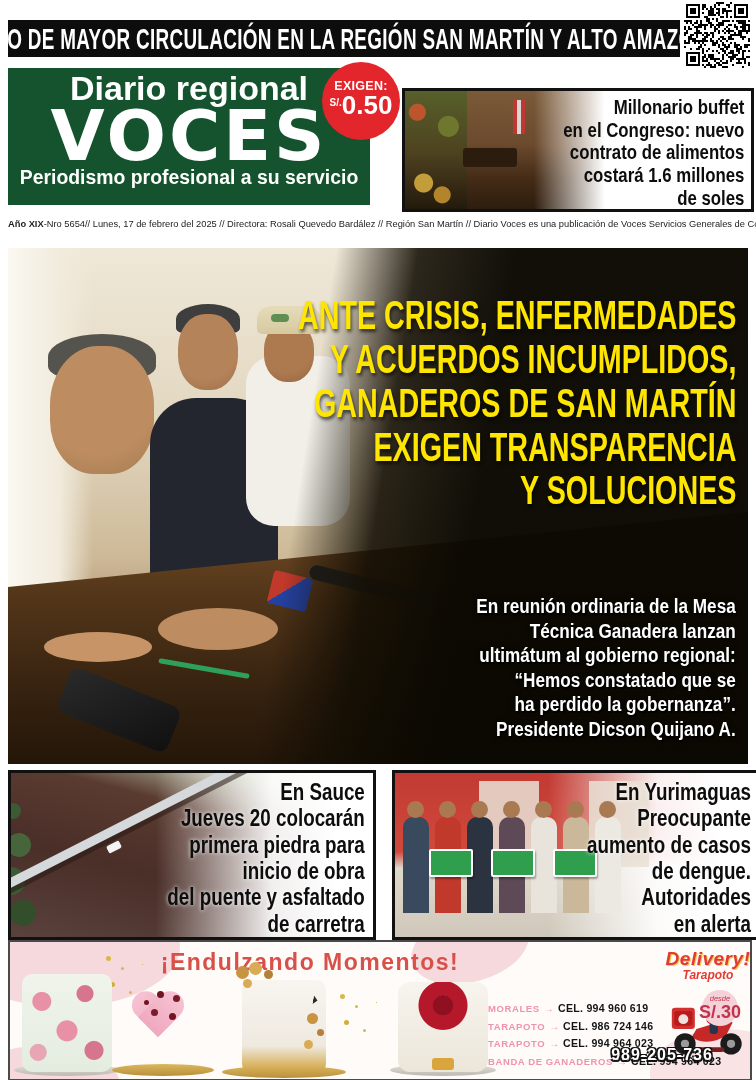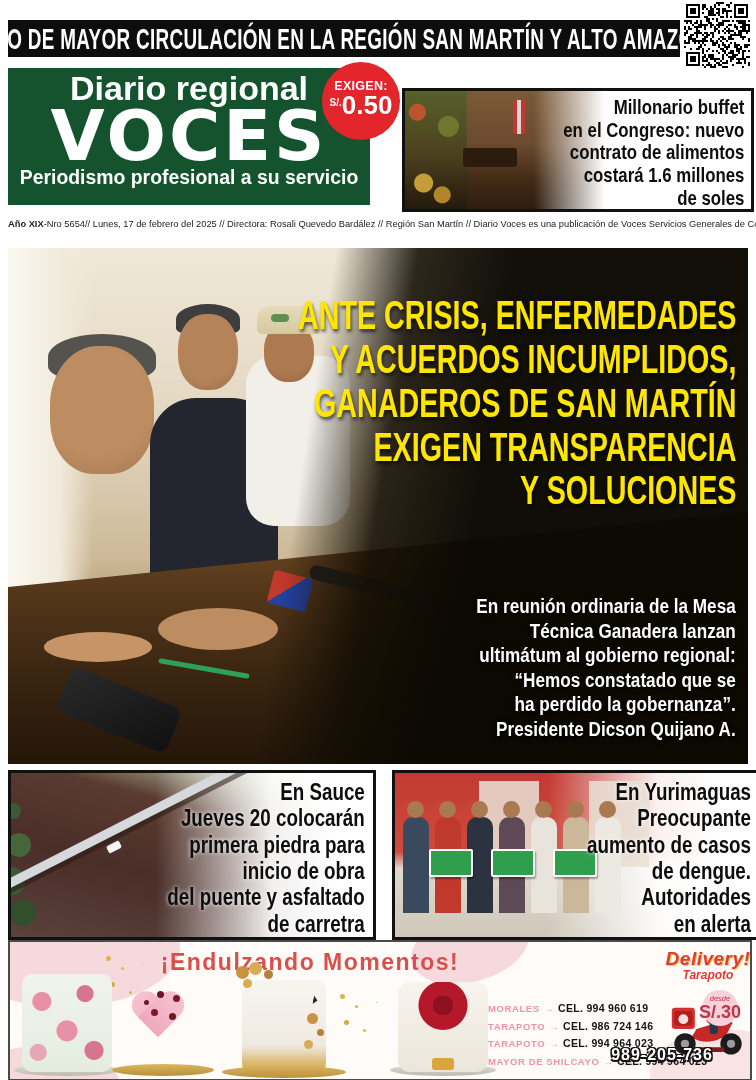--- a/index.html
+++ b/index.html
@@ -729,21 +729,21 @@
           <span class="loc-name">TARAPOTO</span>
           <span class="loc-arrow">→</span>
           <span class="loc-phone">CEL. 986 724 146</span>
         </div>
       <div class="loc-row">
           <span class="loc-name">TARAPOTO</span>
           <span class="loc-arrow">→</span>
           <span class="loc-phone">CEL. 994 964 023</span>
         </div>
       <div class="loc-row">
-          <span class="loc-name">MAYOR DE SHILCAYO</span>
+          <span class="loc-name">BANDA DE GANADEROS</span>
           <span class="loc-arrow">→</span>
           <span class="loc-phone">CEL. 994 964 023</span>
         </div>
     </div>
 
     <div class="delivery">
       <div class="del-title">Delivery!</div>
       <div class="del-city">Tarapoto</div>
       <svg class="scooter" viewBox="0 0 100 90">
         <rect x="6" y="30" width="28" height="26" rx="4" fill="#d32f2f"></rect>

